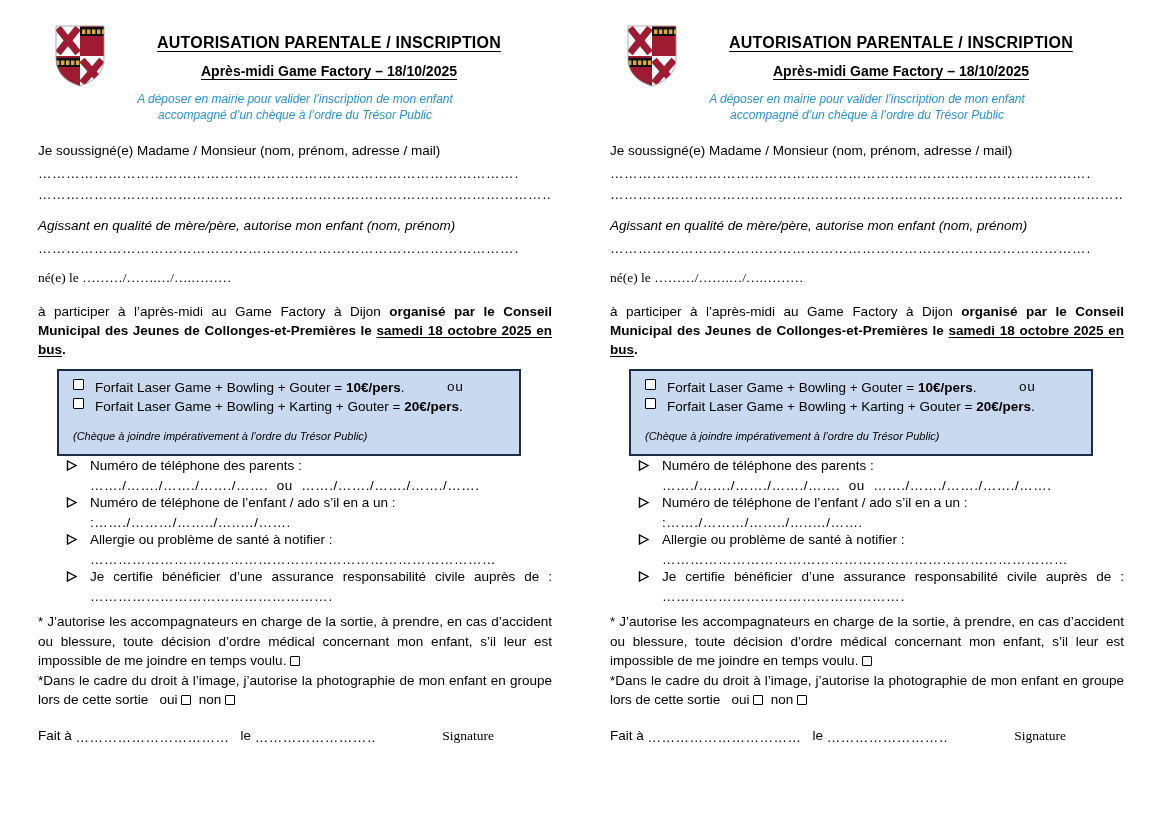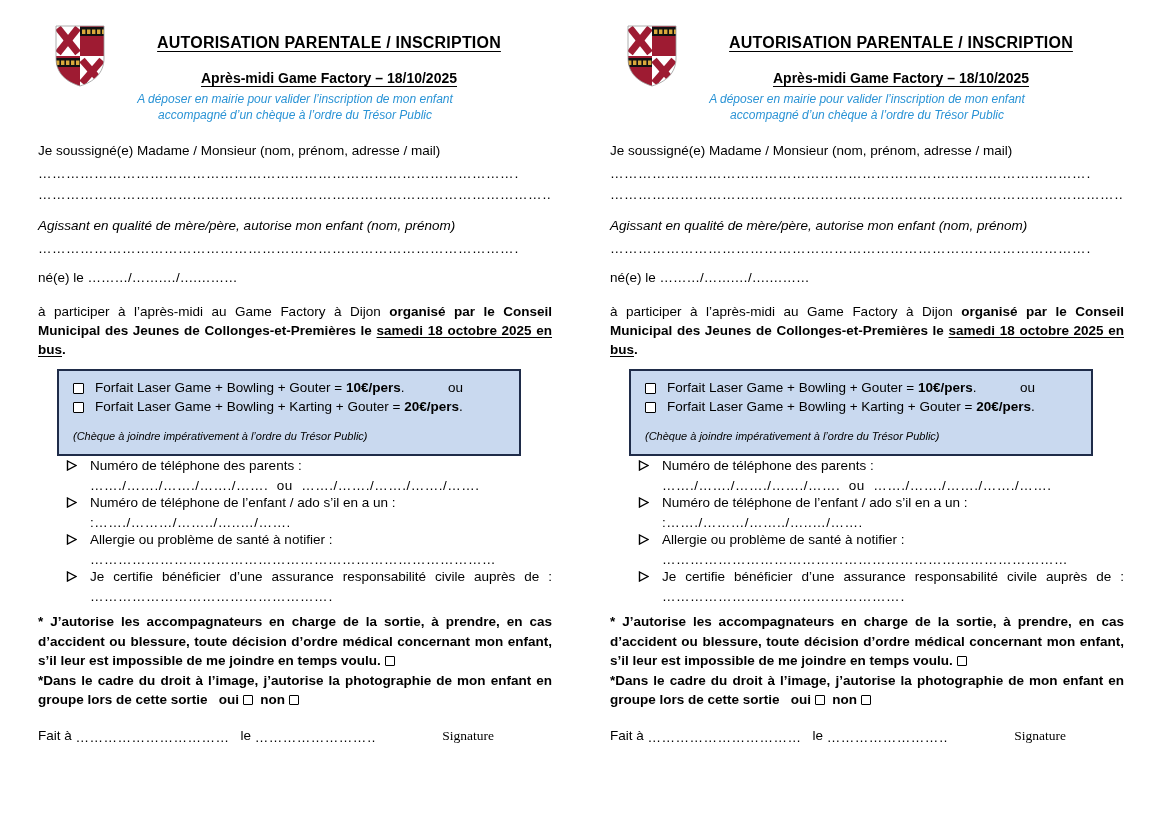--- a/index.html
+++ b/index.html
@@ -20,66 +20,66 @@
 
   
   .header{display:flex;margin-top:2px;}
   .logo-wrap{flex:none;width:52px;height:64px;margin-left:16px;}
   .head-titles{flex:1;text-align:center;padding-top:9px;}
   .title{
     font-size:16px;font-weight:bold;letter-spacing:.2px;
     text-decoration:underline;text-underline-offset:3px;
   }
   .event-line{
-    font-size:14px;font-weight:bold;margin-top:17px;
+    font-size:14px;font-weight:bold;margin-top:10px;
     text-decoration:underline;text-underline-offset:3px;
   }
   .notice{
     margin-top:3px;text-align:center;color:var(--blue);
     font-style:italic;font-size:12px;line-height:16px;
   }
 
   
   .l-soussigne{margin-top:18px;white-space:nowrap;}
   .dots-row{
     margin-top:6px;line-height:15px;white-space:nowrap;overflow:hidden;
     letter-spacing:.5px;
   }
   .w480{width:480px;}
   .w404{width:404px;}
   .w242{width:242px;}
   .l-agissant{margin-top:14px;font-style:italic;}
-  .l-nele{margin-top:12px;}
+  .l-nele{margin-top:12px;font-family:Liberation Serif, serif;}
   .participation{margin-top:15px;text-align:justify;}
   .b{font-weight:bold;}
   .bu{font-weight:bold;text-decoration:underline;text-underline-offset:2px;}
 
   .pricebox{
     margin:10px 0 0 19px;width:464px;
     background:var(--boxfill);border:2px solid var(--boxborder);
     padding:7px 10px 9px 14px;font-size:13.5px;line-height:18px;
   }
-  .pb-row{display:flex;align-items:center;margin-top:1px;}
-  .pb-or{margin-left:auto;margin-right:46px;}
+  .pb-row{display:flex;align-items:flex-start;margin-top:1px;}
+  .pb-or{margin-left:auto;margin-right:46px;font-family:Liberation Mono, monospace;}
   .pb-note{font-style:italic;font-size:11px;margin-top:11px;}
 
   .cb{
     display:inline-block;width:10px;height:10px;border:1.7px solid #000;
     border-radius:1px;vertical-align:-1px;background:#fff;flex:none;
   }
   .pb-row .cb{width:11px;height:11px;margin-right:11px;}
 
   .bullet{display:flex;}
   .bullet .arrow{flex:none;margin:4px 0 0 28px;width:11px;height:11px;}
   .bullet-body{flex:1;margin-left:13px;}
   .bullet-dots{margin-top:3px;line-height:15px;white-space:nowrap;overflow:hidden;letter-spacing:.5px;}
   .mt14{}
   .justify-last{text-align:justify;text-align-last:justify;}
 
-  .footnotes{margin-top:8px;text-align:justify;line-height:19.5px;font-weight:bold;}
+  .footnotes{margin-top:8px;text-align:justify;line-height:19.5px;}
   .fait-row{display:flex;align-items:flex-end;margin-top:16px;white-space:nowrap;}
   .fait-dots,.le-dots{
     display:inline-block;overflow:hidden;vertical-align:bottom;
     white-space:nowrap;letter-spacing:.5px;line-height:15px;
   }
   .fait-dots{width:152px;}
   .le-dots{width:122px;}
   .fait-gap{display:inline-block;width:13px;}
   .signature{margin-left:auto;margin-right:58px;font-family:Liberation Serif, serif;}
 

